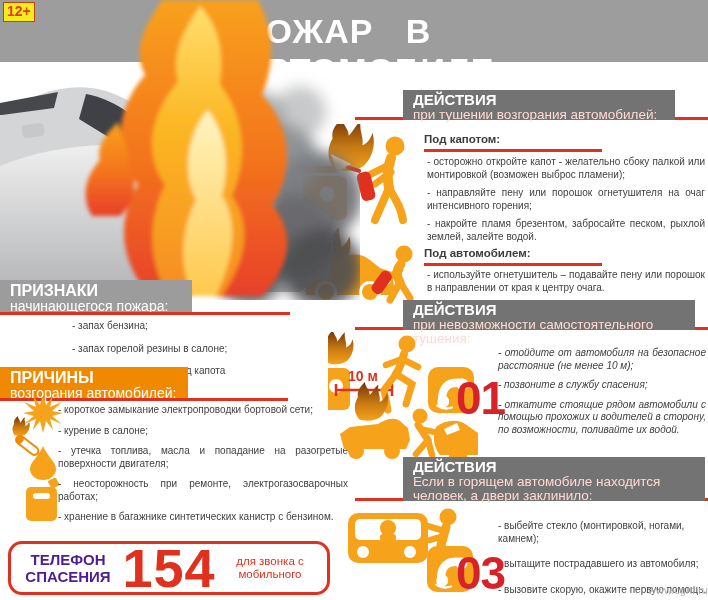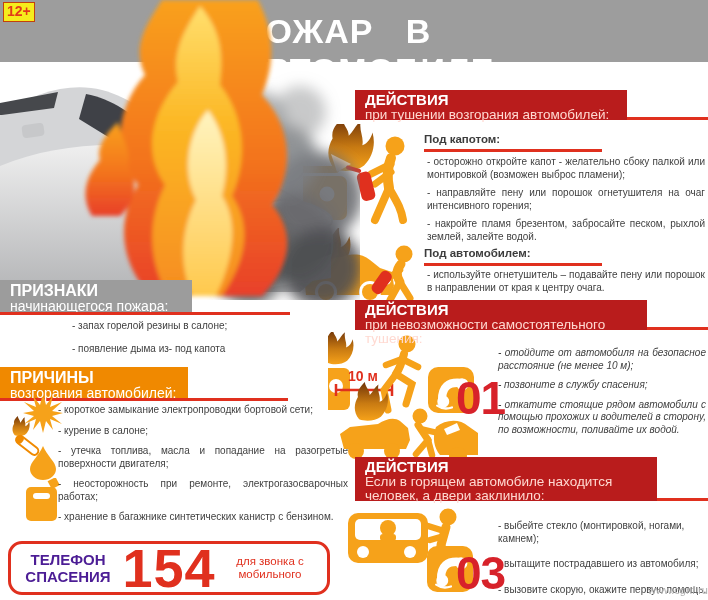--- a/index.html
+++ b/index.html
@@ -40,21 +40,21 @@
 
   
   #phone-box { left:8px; top:541px; width:322px; height:54px; border:3px solid #e0301e;
     border-radius:14px; display:flex; align-items:center; justify-content:space-between; padding:0 14px; }
   #phone-label { width:86px; text-align:center; color:#4c1d95; font-weight:bold; font-size:15px; line-height:17px; }
   #phone-number { color:#e0301e; font-weight:bold; font-size:54px; line-height:46px; letter-spacing:1px; }
   #phone-note { width:86px; text-align:center; color:#e0301e; font-size:11.5px; line-height:13px; }
 
   
   .rline { background:#e0301e; height:3px; z-index:1; }
-  .rbanner { background:#b91c1c; color:#ffffff; padding:2px 8px 0 10px; z-index:2; }
+  .rbanner { background:#737373; color:#ffffff; padding:2px 8px 0 10px; z-index:2;margin-left:48px; }
   .rbanner .t1 { font-size:15px; font-weight:bold; line-height:16px; }
   .rbanner .t2 { font-size:13.5px; line-height:14px; color:#ffd9d1; }
   #sec1-banner { left:355px; top:90px; width:272px; height:30px; }
   #sec1-line { left:355px; top:117px; width:353px; }
   #sec2-banner { left:355px; top:300px; width:292px; height:30px; }
   #sec2-line { left:355px; top:327px; width:353px; }
   #sec3-banner { left:355px; top:457px; width:302px; height:44px; }
   #sec3-line { left:355px; top:498px; width:353px; }
 
   .sublabel { font-size:11.5px; font-weight:bold; color:#3c3c3c; z-index:2; }
@@ -167,20 +167,21 @@
       <path d="M192 296 C178 262 182 228 196 200 C180 168 190 130 208 110 C226 134 230 165 222 196 C240 224 232 262 216 296 Z" fill="url(#gFlame3)"></path>
     </g>
   </svg>
 
   <div id="signs-header" class="abs hdr">
     <div class="t1">ПРИЗНАКИ</div>
     <div class="t2">начинающегося пожара:</div>
   </div>
   <div id="signs-underline" class="abs"></div>
   <div id="signs-list" class="abs">
+    <div class="li">- запах бензина;</div>
     <div class="li">- запах горелой резины в салоне;</div>
     <div class="li">- появление дыма из- под капота</div>
   </div>
 
   <div id="causes-header" class="abs hdr" style="background:#f08900;">
     <div class="t1">ПРИЧИНЫ</div>
     <div class="t2">возгорания автомобилей:</div>
   </div>
   <div id="causes-underline" class="abs"></div>
 

